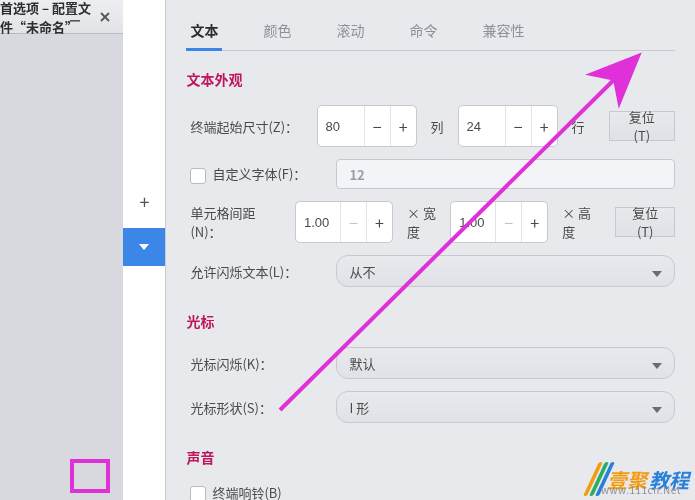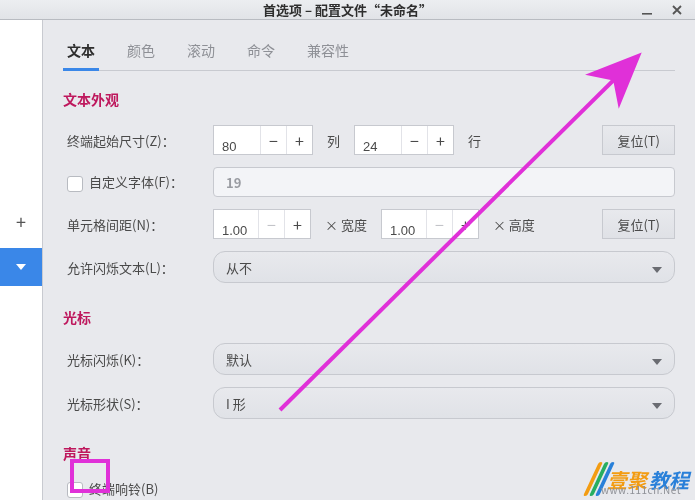--- a/index.html
+++ b/index.html
@@ -10,21 +10,21 @@
     background: #d8d9de;
     width: 695px;
     height: 500px;
     overflow: hidden;
     position: relative;
   }
   .window {
     position: absolute;
     left: 0; top: 0; right: 0; bottom: 0;
     display: flex;
-    flex-direction: column;
+    flex-direction: row;
   }
   .titlebar {
     height: 34px;
     background: linear-gradient(#eceef1, #e1e3e7);
     border-bottom: 1px solid #b8bbc1;
     display: flex;
     align-items: center;
     justify-content: center;
     position: relative;
     color: #2e2e2e;
@@ -74,21 +74,21 @@
   }
   .left-arrow-cell svg { width: 10px; height: 6px; fill: #fff; }
   .content {
     flex: 1;
     padding: 10px 20px 10px 20px;
     display: flex;
     flex-direction: column;
   }
   .tabs {
     display: flex;
-    gap: 28px;
+    gap: 41px;
     padding: 4px 2px 0 2px;
     border-bottom: 1px solid #c8cad0;
   }
   .tab {
     padding: 6px 2px 10px 2px;
     color: #8e9096;
     font-size: 14px;
     cursor: pointer;
     position: relative;
   }
@@ -116,25 +116,25 @@
     gap: 10px;
   }
   .row-label {
     width: 140px;
     color: #4a4a4a;
     font-size: 13px;
     padding-left: 4px;
   }
   .spin {
     display: flex;
-    align-items: flex-end;
+    align-items: center;
     border: 1px solid #c7c9cf;
-    border-radius: 0;
+    border-radius: 5px;
     background: #fff;
-    height: 30px;
+    height: 42px;
   }
   .spin input {
     width: 46px;
     border: none;
     text-align: left;
     padding-left: 8px;
     font-size: 13px;
     color: #4a4a4a;
     background: transparent;
     outline: none;
@@ -291,21 +291,21 @@
         <span class="unit">行</span>
         <div style="flex:1"></div>
         <div class="btn">复位(T)</div>
       </div>
 
       <div class="row">
         <div class="row-label">
           <span class="check"></span><span>自定义字体(F)：</span>
         </div>
         <div class="font-btn">
-          <span class="fsize">19</span>
+          <span class="fsize">12</span>
         </div>
       </div>
 
       <div class="row">
         <div class="row-label">单元格间距(N)：</div>
         <div class="spin small">
           <input value="1.00" style="">
           <div class="spin-btn dim">−</div>
           <div class="spin-btn">+</div>
         </div>

